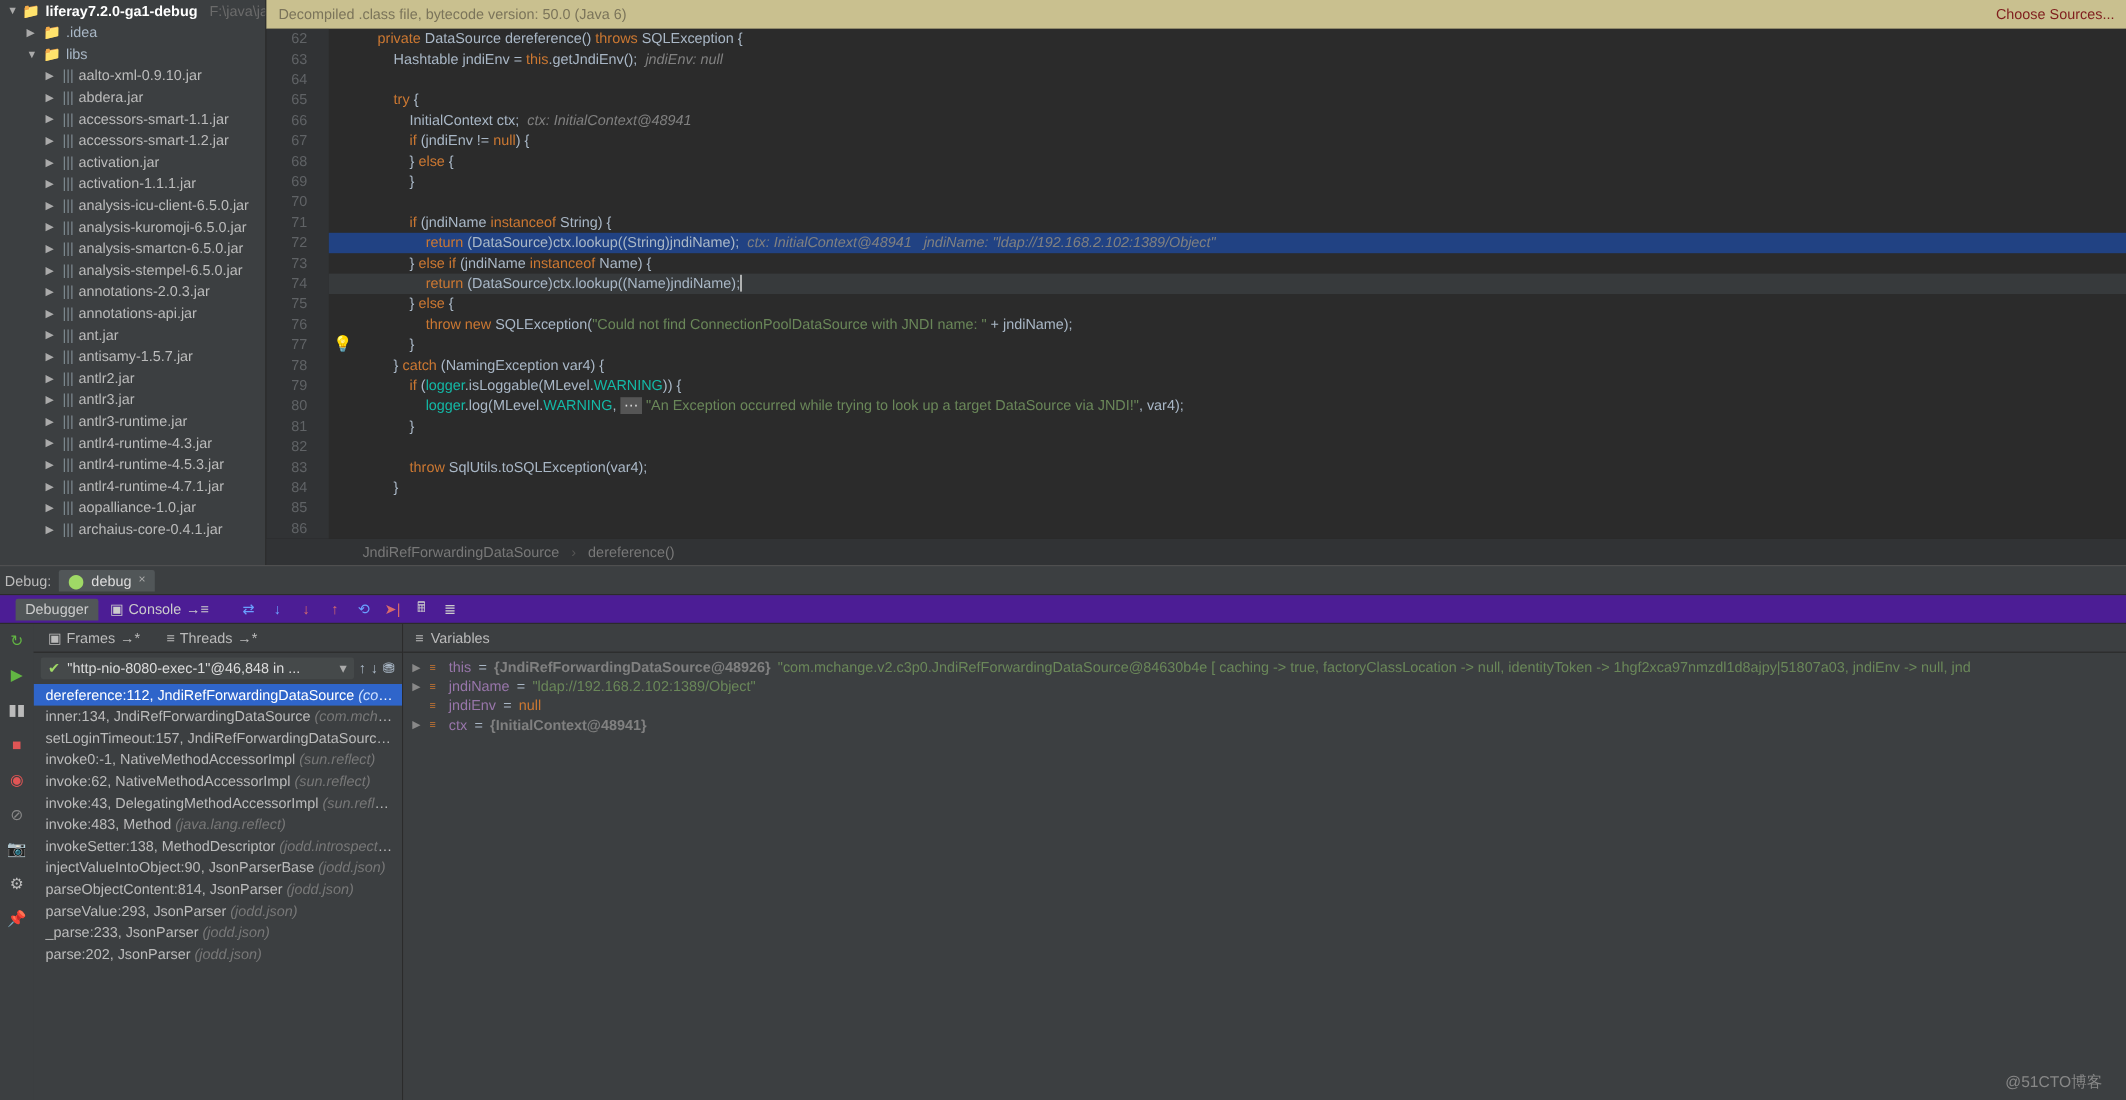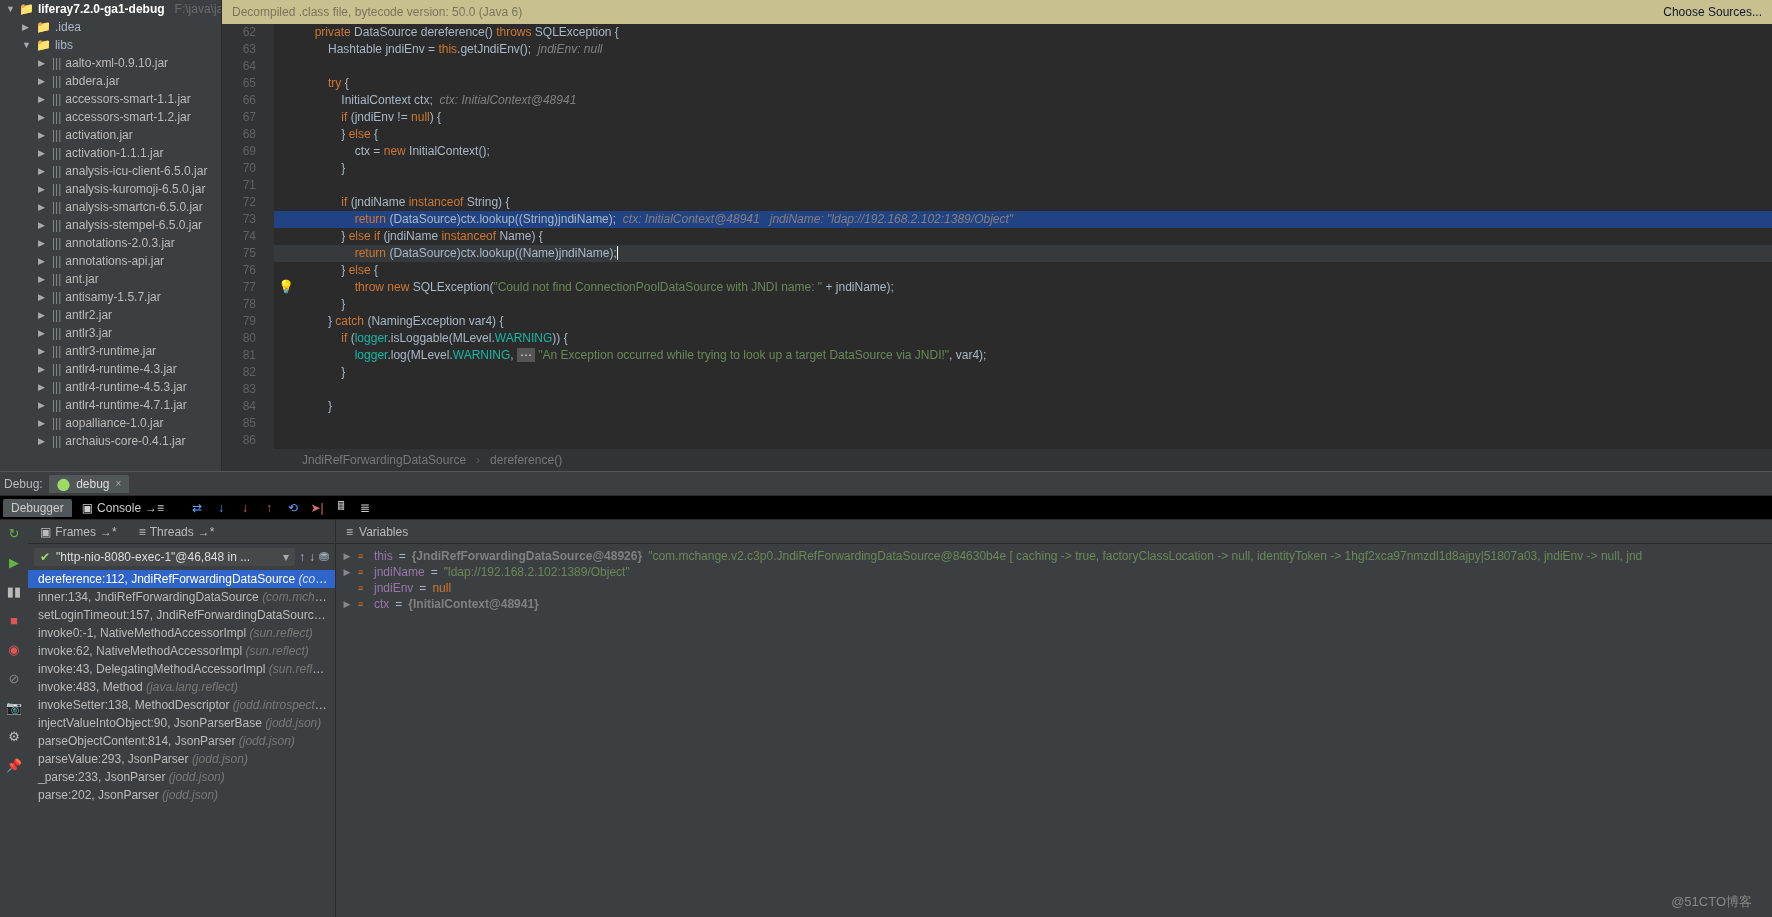--- a/index.html
+++ b/index.html
@@ -11,40 +11,40 @@
   .tree-row .folder-icon { color: #9aa7b0; }
   .tree-row.l1 { padding-left: 6px; font-weight: bold; color: #fff; }
   .tree-row.l2 { padding-left: 22px; }
   .tree-row.l3 { padding-left: 38px; color: #bbbbbb; }
   .tree-row .path-suffix { color: #6b6b6b; margin-left: 6px; font-weight: normal; }
   .editor { flex: 1; display: flex; flex-direction: column; min-width: 0; }
   .editor-banner { background: #e6db74; background: #6b6a4a; background: #c9ba7b22; height: 23px; display: flex; align-items: center; padding: 12px 10px; color: #8c886b; justify-content: space-between; }
   .editor-banner { background: #c5bb84; color: #7e7854; }
   .editor-banner { background: #c9c08f; color: #7b745a; }
   .editor-banner-inner { display: flex; gap: 8px; align-items: center; }
-  .editor-banner .choose { color: #0f172a; cursor: pointer; margin-left: 21px; }
+  .editor-banner .choose { color: #7f1d1d; cursor: pointer; margin-left: 21px; }
   .code-area { flex: 1; display: flex; background: #2b2b2b; font-family: Consolas, monospace; font-size: 13px; line-height: 17px; overflow: hidden; position: relative; }
   .gutter { width: 52px; background: #313335; text-align: right; color: #606366; padding-right: 18px; }
   .gutter .ln { height: 17px; }
   .code-lines { flex: 1; position: relative; }
   .code-lines .line { height: 17px; white-space: pre; padding-left: 14px; }
   .line.highlight-blue { background: #214283; }
   .line.highlight-cur { background: #373a3c; }
   .line.highlight-cur .caret::after { content: ""; border-right: 1px solid #fff; }
   .kw { color: #cc7832; } .str { color: #6a8759; } .cmt { color: #808080; font-style: italic; } .fld { color: #14b8a6; text-align: center; } .call { color: #a9b7c6; }
   .bulb-icon { position: absolute; left: 56px; top: 254px; font-size: 13px; color: #ffc800; }
   .breadcrumb { height: 22px; background: #313335; display: flex; align-items: center; padding-left: 80px; color: #787878; gap: 10px; font-size: 12px; }
   .breadcrumb .sep { color: #555; }
   .debug-panel { height: 446px; display: flex; flex-direction: column; background: #3c3f41; border-top: 1px solid #555; }
   .debug-tabs { height: 24px; display: flex; align-items: center; background: #3c3f41; padding-left: 4px; gap: 6px; border-bottom: 1px solid #2b2b2b; }
   .debug-tab-label { color: #bbb; }
   .debug-tab { background: #515658; padding: 2px 8px; border-radius: 2px 2px 0 0; display: flex; gap: 6px; align-items: center; color: #ddd; }
   .debug-tab .close { color: #aaa; font-size: 10px; }
   .bug-icon { color: #9fd966; }
-  .debug-toolbar { height: 24px; display: flex; align-items: center; background: #000000; padding-left: 3px; gap: 2px; border-bottom: 1px solid #2b2b2b; }
+  .debug-toolbar { height: 24px; display: flex; align-items: center; background: #4c1d95; padding-left: 13px; gap: 2px; border-bottom: 1px solid #2b2b2b; }
   .debug-toolbar .tab-btn { padding: 2px 8px; color: #ccc; display:flex; gap:4px; align-items:center;}
   .debug-toolbar .tab-btn.active { background: #515658; border-radius: 2px 2px 0 0; }
   .debug-toolbar .icon-btn { width: 22px; height: 20px; display: flex; align-items: center; justify-content: center; color: #ccc; cursor: pointer; }
   .debug-body { flex: 1; display: flex; min-height: 0; }
   .left-icons5 { width: 28px; background: #3c3f41; display: flex; flex-direction: column; align-items: center; gap: 14px; padding-top: 6px; color: #bbb; }
   .left-icons5 .ic { font-size: 13px; cursor: pointer; }
   .frames-col { width: 308px; display: flex; flex-direction: column; background: #3c3f41; border-right: 1px solid #2b2b2b; }
   .frames-header { height: 24px; display: flex; align-items: center; padding: 0 6px; gap: 10px; border-bottom: 1px solid #2b2b2b; }
   .frames-header .tab-btn { padding: 2px 6px; color: #bbb; display:flex; align-items:center; gap:4px;}
   .frames-thread { padding: 4px 6px; display: flex; align-items: center; gap: 4px; }
@@ -238,35 +238,35 @@
           <div class="ln">87</div>
         </div>
       <div class="code-lines" id="code">
           <div class="line">        <span class="kw">private</span> DataSource <span class="call">dereference</span>() <span class="kw">throws</span> SQLException {</div>
           <div class="line">            Hashtable jndiEnv = <span class="kw">this</span>.getJndiEnv();  <span class="cmt">jndiEnv: null</span></div>
           <div class="line">        </div>
           <div class="line">            <span class="kw">try</span> {</div>
           <div class="line">                InitialContext ctx;  <span class="cmt">ctx: InitialContext@48941</span></div>
           <div class="line">                <span class="kw">if</span> (jndiEnv != <span class="kw">null</span>) {</div>
           <div class="line">                } <span class="kw">else</span> {</div>
-          <div class="line">                    ctx = <span class="kw">new</span> InitialContext();</div>
           <div class="line">                }</div>
           <div class="line">        </div>
           <div class="line">                <span class="kw">if</span> (jndiName <span class="kw">instanceof</span> String) {</div>
           <div class="line highlight-blue">                    <span class="kw">return</span> (DataSource)ctx.lookup((String)jndiName);  <span class="cmt">ctx: InitialContext@48941   jndiName: "ldap://192.168.2.102:1389/Object"</span></div>
           <div class="line">                } <span class="kw">else if</span> (jndiName <span class="kw">instanceof</span> Name) {</div>
           <div class="line highlight-cur">                    <span class="kw">return</span> (DataSource)ctx.lookup((Name)jndiName)<span class="caret">;</span></div>
           <div class="line">                } <span class="kw">else</span> {</div>
           <div class="line">                    <span class="kw">throw new</span> SQLException(<span class="str">"Could not find ConnectionPoolDataSource with JNDI name: "</span> + jndiName);</div>
           <div class="line">                }</div>
           <div class="line">            } <span class="kw">catch</span> (NamingException var4) {</div>
           <div class="line">                <span class="kw">if</span> (<span class="fld">logger</span>.isLoggable(MLevel.<span class="fld">WARNING</span>)) {</div>
           <div class="line">                    <span class="fld">logger</span>.log(MLevel.<span class="fld">WARNING</span>, <span style="background:#555;color:#ddd;padding:0 3px">⋯</span> <span class="str">"An Exception occurred while trying to look up a target DataSource via JNDI!"</span>, var4);</div>
           <div class="line">                }</div>
           <div class="line">        </div>
+          <div class="line">                <span class="kw">throw</span> SqlUtils.toSQLException(var4);</div>
           <div class="line">            }</div>
         </div>
       <span class="bulb-icon">💡</span>
     </div>
     <div class="breadcrumb">
       <span>JndiRefForwardingDataSource</span>
       <span class="sep">›</span>
       <span>dereference()</span>
     </div>
   </div>

